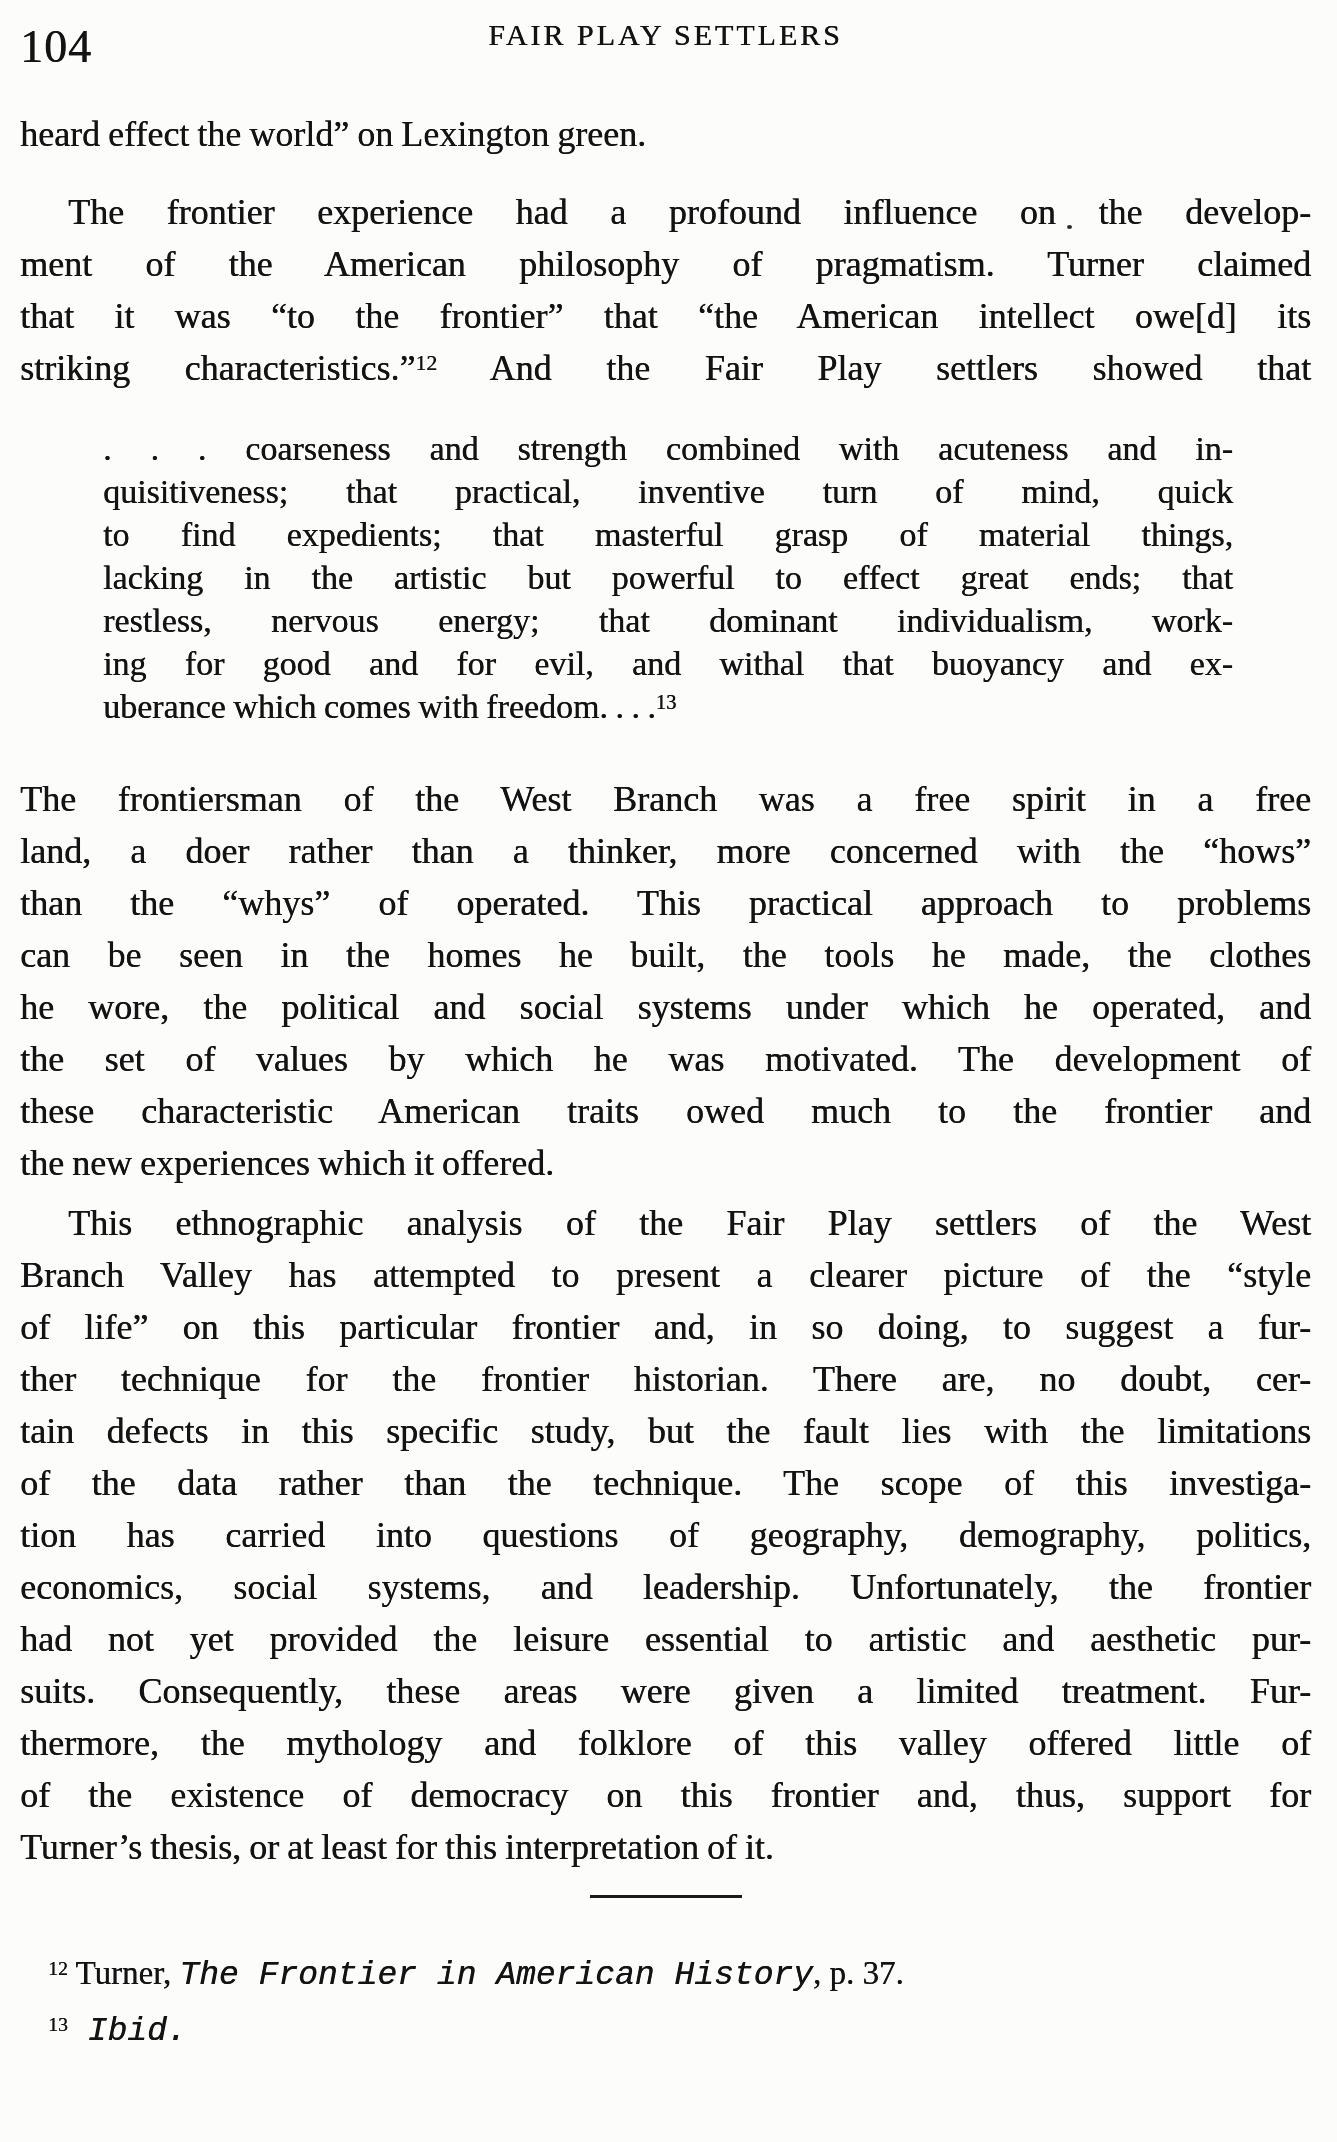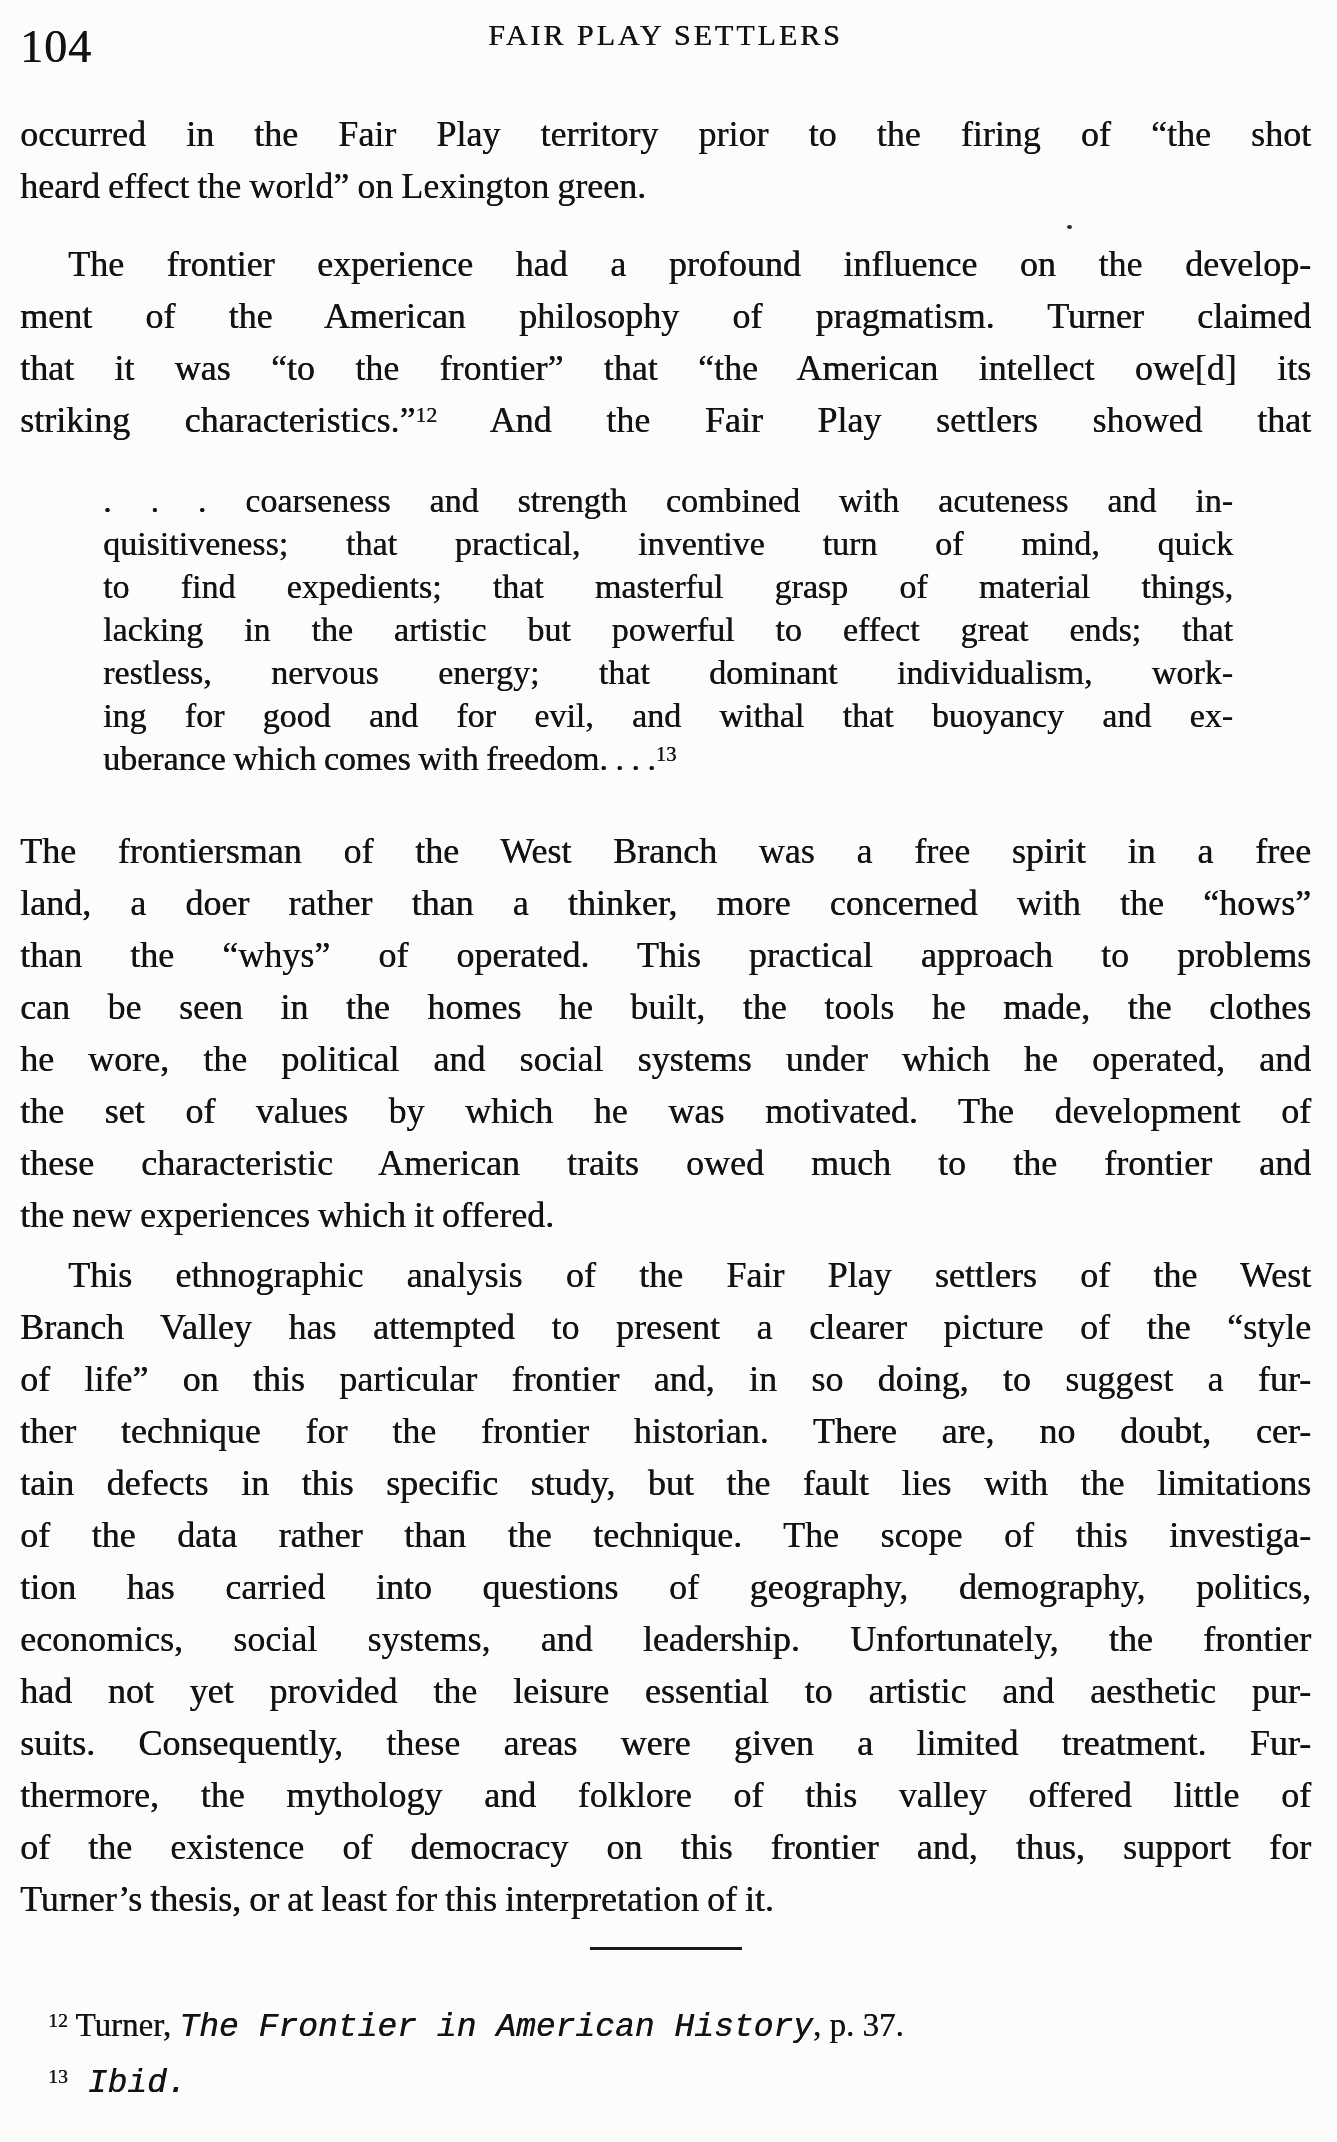--- a/index.html
+++ b/index.html
@@ -85,21 +85,20 @@
   <div class="header">
     <span class="page-number">104</span>
     <span class="running-title">FAIR PLAY SETTLERS</span>
   </div>
 
   <div class="artifact-dot"></div>
 
   <div class="body-text">
 
     <div class="para p1">
-      <div class="ln">occurred in the Fair Play territory prior to the firing of “the shot</div>
       <div class="ln end">heard effect the world” on Lexington green.</div>
     </div>
 
     <div class="para p2">
       <div class="ln indent">The frontier experience had a profound influence on the develop-</div>
       <div class="ln">ment of the American philosophy of pragmatism. Turner claimed</div>
       <div class="ln">that it was “to the frontier” that “the American intellect owe[d] its</div>
       <div class="ln">
         <span>striking characteristics.”</span><span class="sup">12</span><span> And the Fair Play settlers showed that</span>
       </div>

